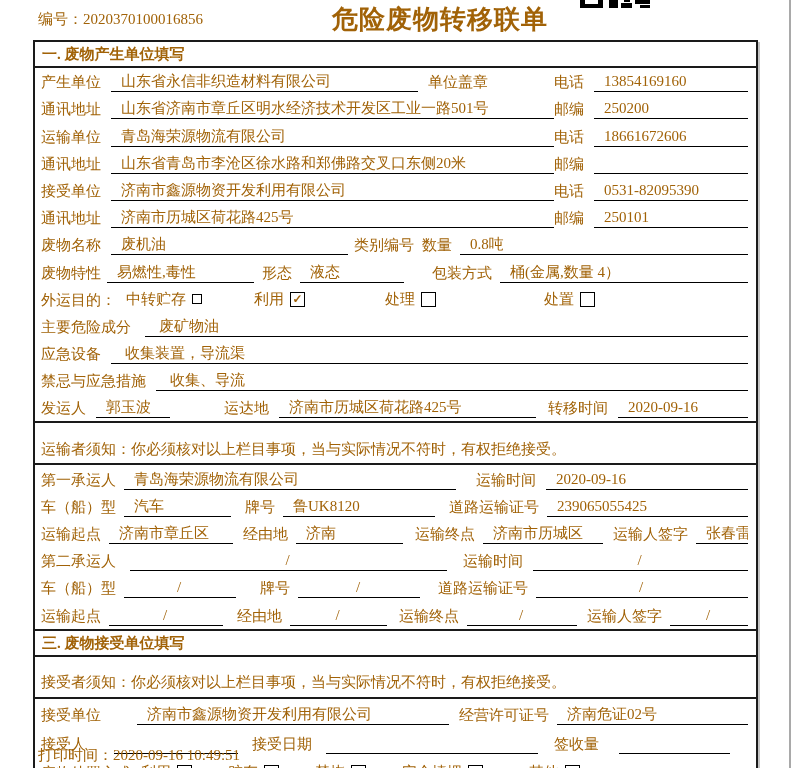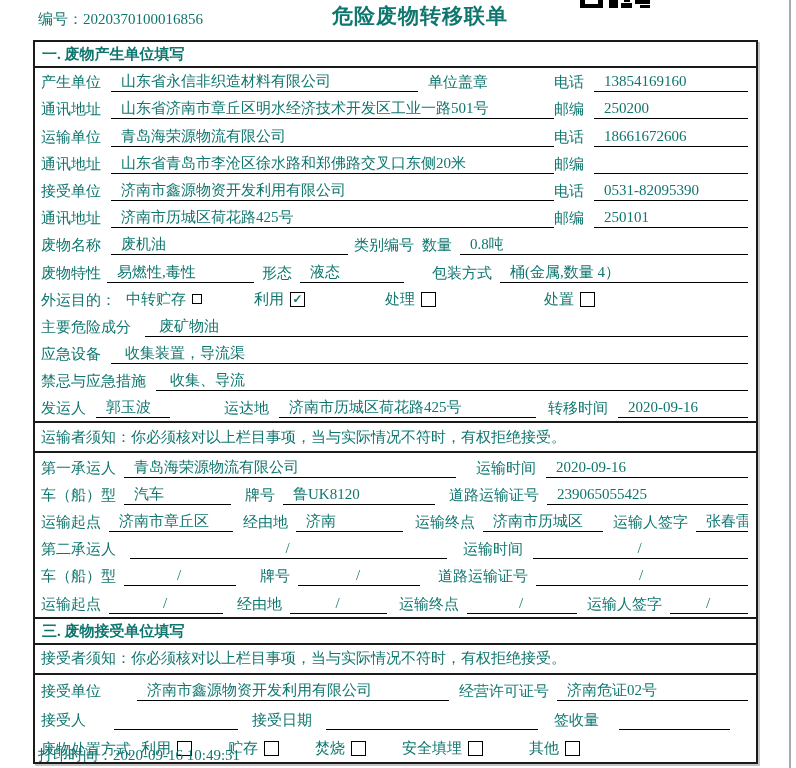--- a/index.html
+++ b/index.html
@@ -1,30 +1,30 @@
 <!DOCTYPE html>
 <html><head>
 <meta charset="utf-8">
 <style>
   html,body{margin:0;padding:0;}
   .page{position:relative;width:796px;height:768px;background:#ffffff;overflow:hidden;
-        font-family:"Liberation Serif","DejaVu Serif",serif;color:#0f766e;}
+        font-family:"Liberation Serif","DejaVu Serif",serif;color:#a16207;}
   .gray-edge{position:absolute;left:789px;top:0;width:2px;height:768px;background:#a9a9a9;}
   .docno{position:absolute;left:38px;top:10px;font-size:15px;white-space:nowrap;}
-  .title{position:absolute;left:332px;top:2px;margin:0;font-size:21px;font-weight:bold;letter-spacing:1px;white-space:nowrap;}
+  .title{position:absolute;left:332px;top:2px;margin:0;font-size:26px;font-weight:bold;letter-spacing:1px;white-space:nowrap;}
   .qr{position:absolute;left:580px;top:0;width:72px;height:8px;}
   .qr i{position:absolute;display:block;background:#000;}
   .form{position:absolute;left:33px;top:40px;width:721px;border:2px solid #1a1a1a;background:#fff;
         box-shadow:2px 2px 0 #c4c4c4;font-size:15px;}
   .sec{display:block;}
   .sec2,.sec3{border-top:2px solid #1a1a1a;}
   .hdr{height:20px;padding:2px 2px 2px 7px;font-weight:bold;border-bottom:2px solid #1a1a1a;line-height:20px;}
   .r{display:flex;align-items:flex-end;height:24.2px;padding:0 8px 3px 6px;line-height:19px;white-space:nowrap;}
   .sec3 .r{height:26.2px;}
-  .notice{display:flex;align-items:center;height:28px;padding:0 8px 0 6px;border-bottom:2px solid #1a1a1a;line-height:19px;}
+  .notice{display:flex;align-items:center;height:28px;padding:12px 8px 0 6px;border-bottom:2px solid #1a1a1a;line-height:19px;}
   .lbl{flex-shrink:0;}
   .u{border-bottom:1px solid #000;padding:0 2px 0 10px;overflow:hidden;}
   .uf{flex:1;}
   .c{text-align:center;padding-left:0;}
   .opt{display:flex;align-items:center;margin-bottom:1px;}
   .cb{width:13px;height:13px;border:1.5px solid #000;display:inline-block;flex-shrink:0;}
   .cb.sm{width:8px;height:8px;}
   .cb i{display:block;font-style:normal;font-weight:bold;font-size:12px;line-height:12px;text-align:center;}
   .seal{flex-shrink:0;}
   .footer{position:absolute;left:38px;top:746px;font-size:15px;white-space:nowrap;}

